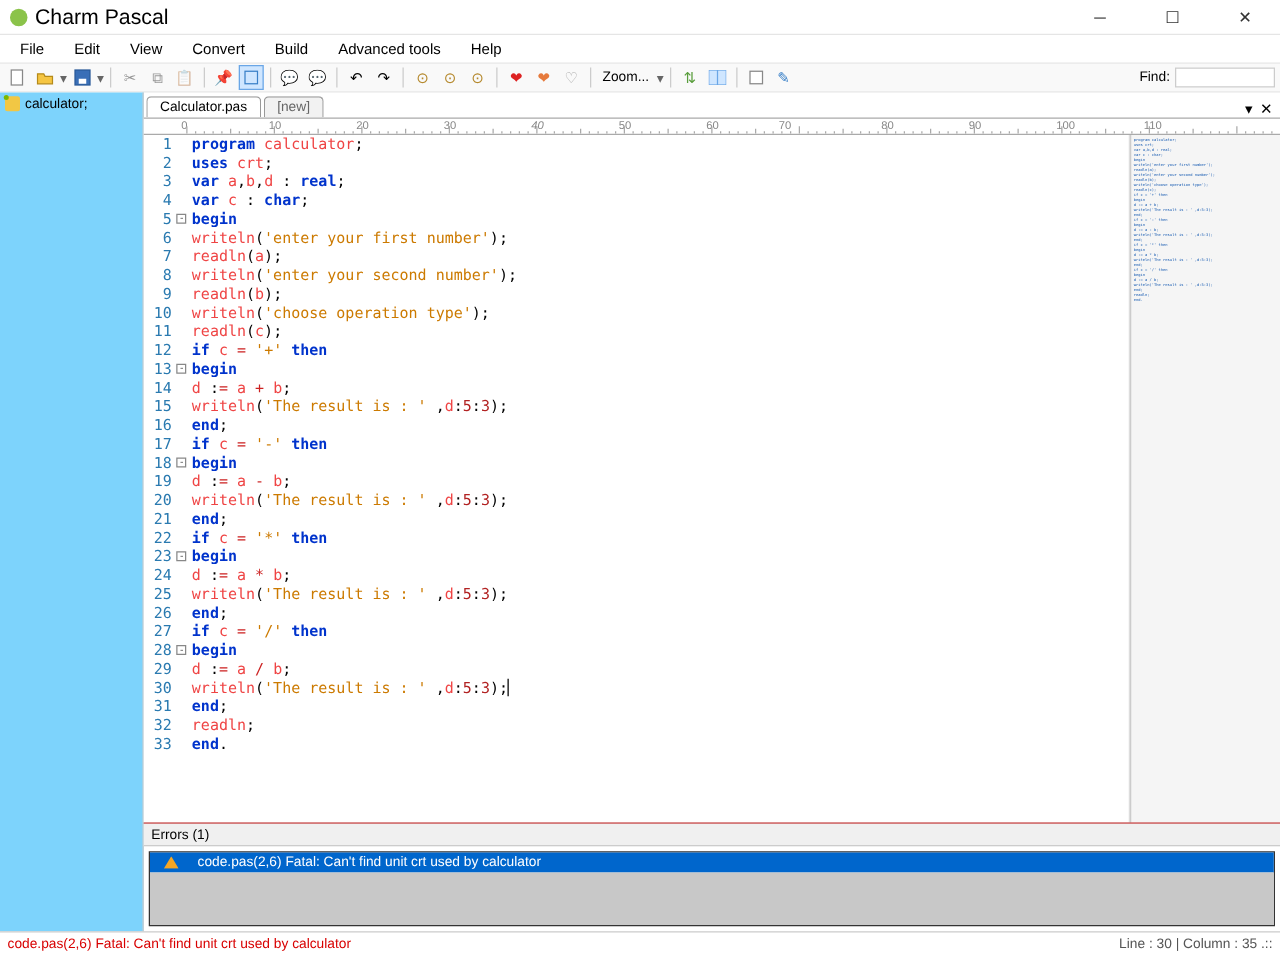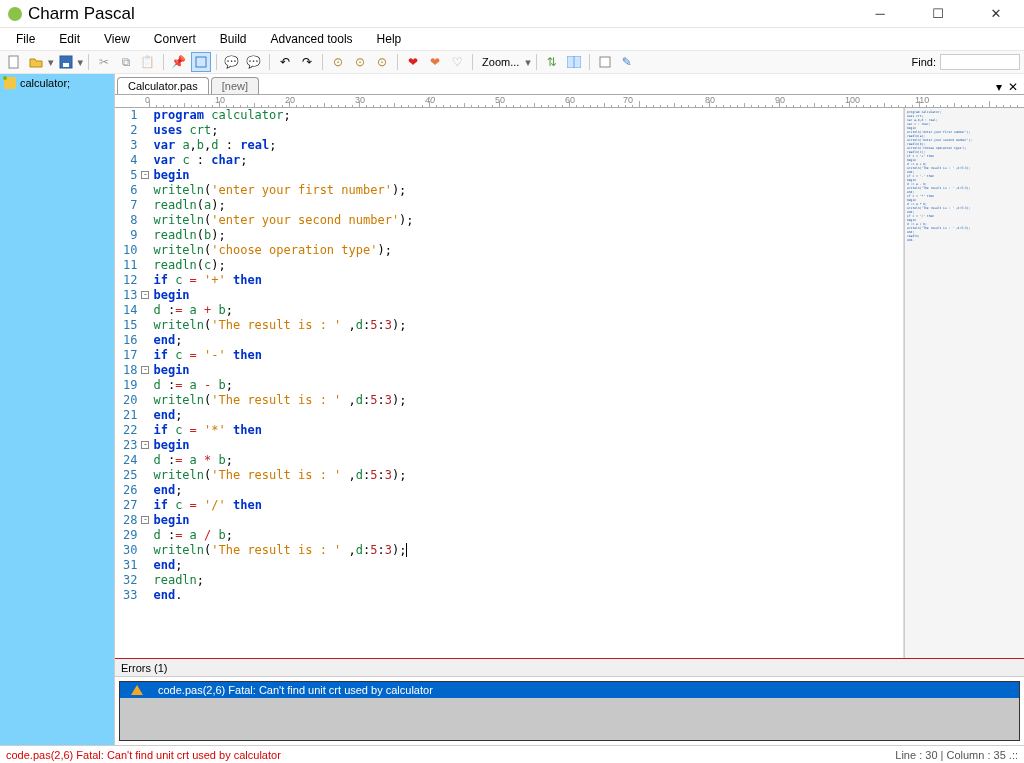--- a/index.html
+++ b/index.html
@@ -33,21 +33,21 @@
 .editor-wrap { flex: 1; display: flex; min-height: 0; }
 .editor { flex: 1; display: flex; font-family: Consolas, monospace; font-size: 12px; line-height: 15px; overflow: auto; background: #fff; border-right: 1px solid #ddd; }
 .gutter { text-align: right; color: #2a7ab0; padding: 0 4px 0 8px; background: #fff; user-select: none; }
 .gutter .ln { height: 15px; }
 .fold { width: 10px; background: #fff; }
 .fold .fm { height: 15px; position: relative; }
 .fold .box { width: 8px; height: 8px; border: 1px solid #888; position: absolute; left: 0; top: 3px; font-size: 8px; line-height: 6px; text-align: center; color: #555; background: #fff; }
 .code { flex: 1; white-space: pre; padding-left: 2px; }
 .code .row { height: 15px; }
 .kw { color: #0033cc; font-weight: bold; }
-.id { color: #15803d; }
+.id { color: #ef4444; }
 .str { color: #cc7a00; }
 .num { color: #b22222; }
 .op { color: #cc2222; }
 .cur { border-right: 1px solid #000; }
 .minimap { width: 120px; background: #f5f5f5; border-left: 1px solid #ccc; font-size: 3px; line-height: 4px; font-family: Consolas, monospace; padding: 2px; overflow: hidden; white-space: pre; color: #1157b0; }
 .errors-panel { border-top: 1px solid #b91c1c; }
 .errors-tab { height: 18px; display: flex; align-items: center; padding: 0 6px; font-size: 11px; border-bottom: 1px solid #ccc; background: #f0f0f0; }
 .errors-grid { margin: 4px; border: 1px solid #333; height: 60px; display: flex; flex-direction: column; }
 .eg-head { display: flex; background: #f5f5f5; border-bottom: 1px solid #aaa; font-size: 11px; height: 16px; }
 .eg-head .c1 { width: 34px; padding: 0 4px; border-right: 1px solid #ccc; }

